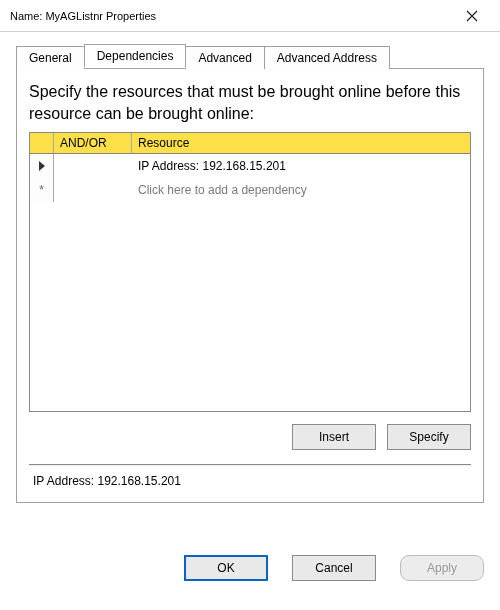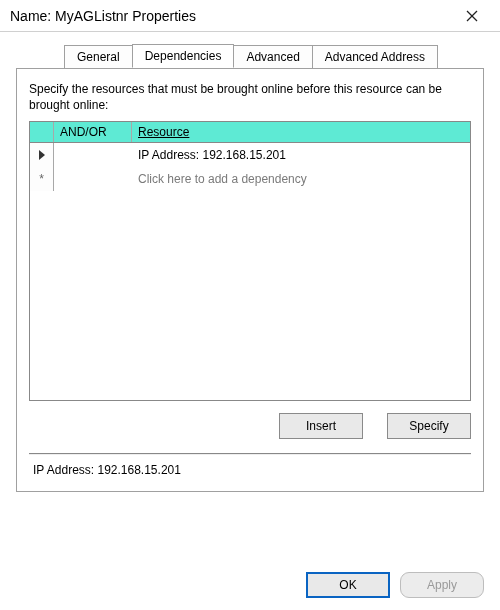--- a/index.html
+++ b/index.html
@@ -14,40 +14,39 @@
     }
     .titlebar {
       height: 32px;
       display: flex;
       align-items: center;
       padding: 0 8px 0 10px;
       border-bottom: 1px solid #d0d0d0;
     }
     .titlebar .title {
       flex: 1;
-      font-size: 14px;
+      font-size: 11px;
     }
     .close-btn {
       width: 40px;
       height: 30px;
       display: flex;
       align-items: center;
       justify-content: center;
       cursor: pointer;
     }
     .close-btn svg { stroke: #222; }
     .content {
       padding: 12px 16px 0 16px;
     }
     .tabs {
       display: flex;
-      align-items: flex-start;
+      align-items: center;
       position: relative;
       z-index: 2;
-      margin-left: 48px;
     }
     .tab {
       padding: 4px 12px;
       border: 1px solid #a0a0a0;
       border-bottom: none;
       background: #fdfdfd;
       margin-right: -1px;
       cursor: pointer;
       position: relative;
       top: 1px;
@@ -59,50 +58,49 @@
       top: 0;
     }
     .tab-body {
       border: 1px solid #a0a0a0;
       padding: 12px 12px 14px 12px;
       background: #fff;
       position: relative;
       z-index: 1;
     }
     .instr {
-      font-size: 12px;
+      font-size: 16px;
       line-height: 1.35;
       margin-bottom: 8px;
     }
     .grid {
       border: 1px solid #888;
       background: #fff;
       height: 280px;
       display: flex;
       flex-direction: column;
       overflow: hidden;
     }
     .grid-header {
       display: flex;
       border-bottom: 1px solid #888;
-      background: #5eead4;
+      background: #fde047;
     }
     .gh-rowhead {
       width: 24px;
       border-right: 1px solid #a8a8a8;
     }
     .gh-andor {
       width: 78px;
       border-right: 1px solid #a8a8a8;
       padding: 3px 6px;
     }
     .gh-resource {
       flex: 1;
       padding: 3px 6px;
-      text-decoration: underline;
     }
     .grid-rows { flex: 1; }
     .grid-row {
       display: flex;
       height: 24px;
       align-items: stretch;
     }
     .row-head {
       width: 24px;
       border-right: 1px solid #a8a8a8;
@@ -122,21 +120,21 @@
       display: flex;
       align-items: center;
       padding: 0 6px;
     }
     .placeholder {
       color: #7a7a7a;
     }
     .btn-row {
       display: flex;
       justify-content: flex-end;
-      gap: 24px;
+      gap: 11px;
       margin-top: 12px;
     }
     .btn {
       min-width: 84px;
       height: 26px;
       border: 1px solid #8a8a8a;
       background: #e9e9e9;
       font-family: inherit;
       font-size: 12px;
       cursor: pointer;
@@ -156,24 +154,24 @@
       border-top: 1px solid #888;
       border-bottom: 1px solid #eee;
       margin: 14px 0 6px 0;
     }
     .status-line {
       padding: 2px 4px 0 4px;
       font-size: 12px;
     }
     .footer {
       position: absolute;
-      bottom: 12px;
+      bottom: 29px;
       right: 16px;
       display: flex;
-      gap: 10px;
+      gap: 24px;
     }
     .pointer {
       width:0;height:0;
       border-top:5px solid transparent;
       border-bottom:5px solid transparent;
       border-left:6px solid #333;
     }
     .starmark { font-size: 12px; color:#666; line-height:1; }
   </style>
 </head>
@@ -231,14 +229,15 @@
     </div>
 
     <div class="linesep"></div>
     <div class="status-line">IP Address: 192.168.15.201</div>
   </div>
 
 </div>
 
 <div class="footer">
   <button class="btn default">OK</button>
+  <button class="btn">Cancel</button>
   <button class="btn disabled">Apply</button>
 </div>
 
 </body></html>

